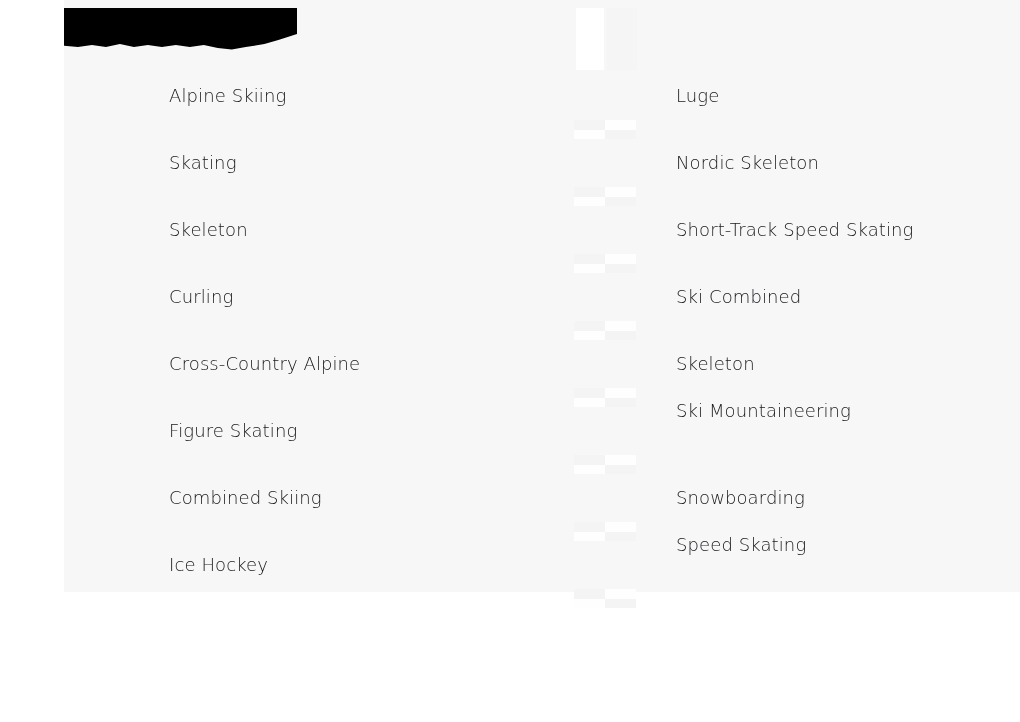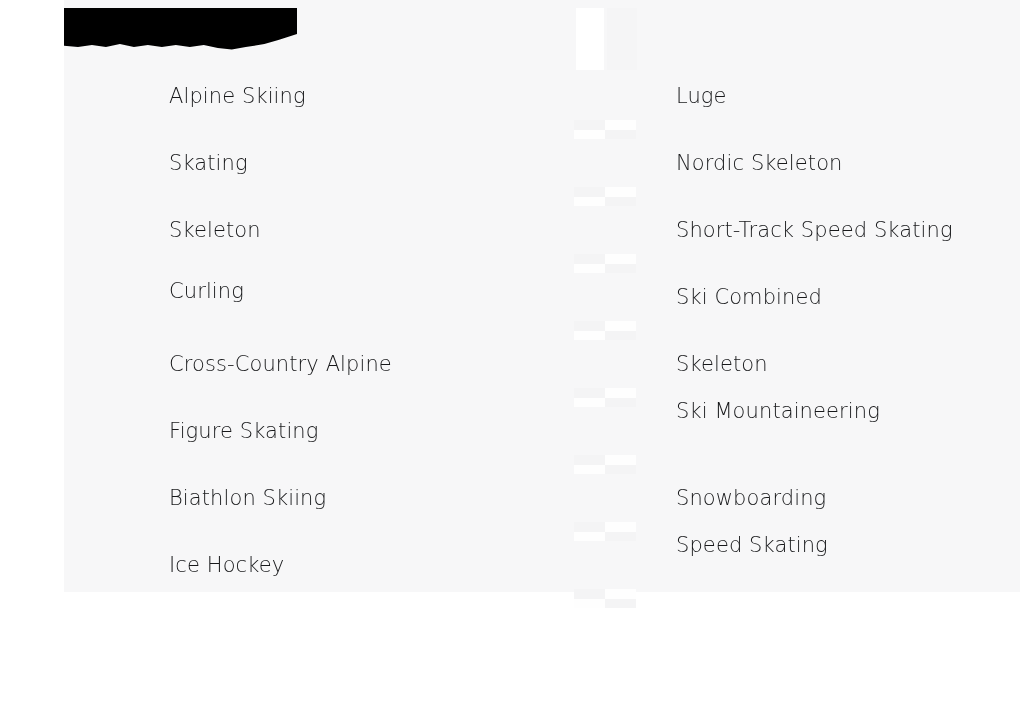--- a/index.html
+++ b/index.html
@@ -60,21 +60,21 @@
   .col-right { left: 612px; width: 400px; }
 
   .list-item {
     position: absolute;
     left: 0;
     height: 30px;
     line-height: 30px;
     white-space: nowrap;
     color: #18191b;
     font-family: "DejaVu Sans", sans-serif;
-    font-size: 21px;
+    font-size: 18px;
     font-weight: 300;
     letter-spacing: 0.1px;
   }
 
   
   .mid-col {
     position: absolute;
     left: 510px;
     top: 0;
     width: 62px;
@@ -175,24 +175,24 @@
           <div class="q q2"></div>
           <div class="q q3"></div>
           <div class="q q4"></div>
         </div>
     </div>
 
     <div class="col col-left">
       <div class="list-item" style="top:81px">Alpine Skiing</div>
       <div class="list-item" style="top:148px">Skating</div>
       <div class="list-item" style="top:215px">Skeleton</div>
-      <div class="list-item" style="top:276px">Curling</div>
+      <div class="list-item" style="top:282px">Curling</div>
       <div class="list-item" style="top:349px">Cross-Country Alpine</div>
       <div class="list-item" style="top:416px">Figure Skating</div>
-      <div class="list-item" style="top:483px">Biathlon Skiing</div>
+      <div class="list-item" style="top:483px">Combined Skiing</div>
       <div class="list-item" style="top:550px">Ice Hockey</div>
     </div>
 
     <div class="col col-right">
       <div class="list-item" style="top:81px">Luge</div>
       <div class="list-item" style="top:148px">Nordic Skeleton</div>
       <div class="list-item" style="top:215px">Short-Track Speed Skating</div>
       <div class="list-item" style="top:282px">Ski Combined</div>
       <div class="list-item" style="top:349px">Skeleton</div>
       <div class="list-item" style="top:396px">Ski Mountaineering</div>

